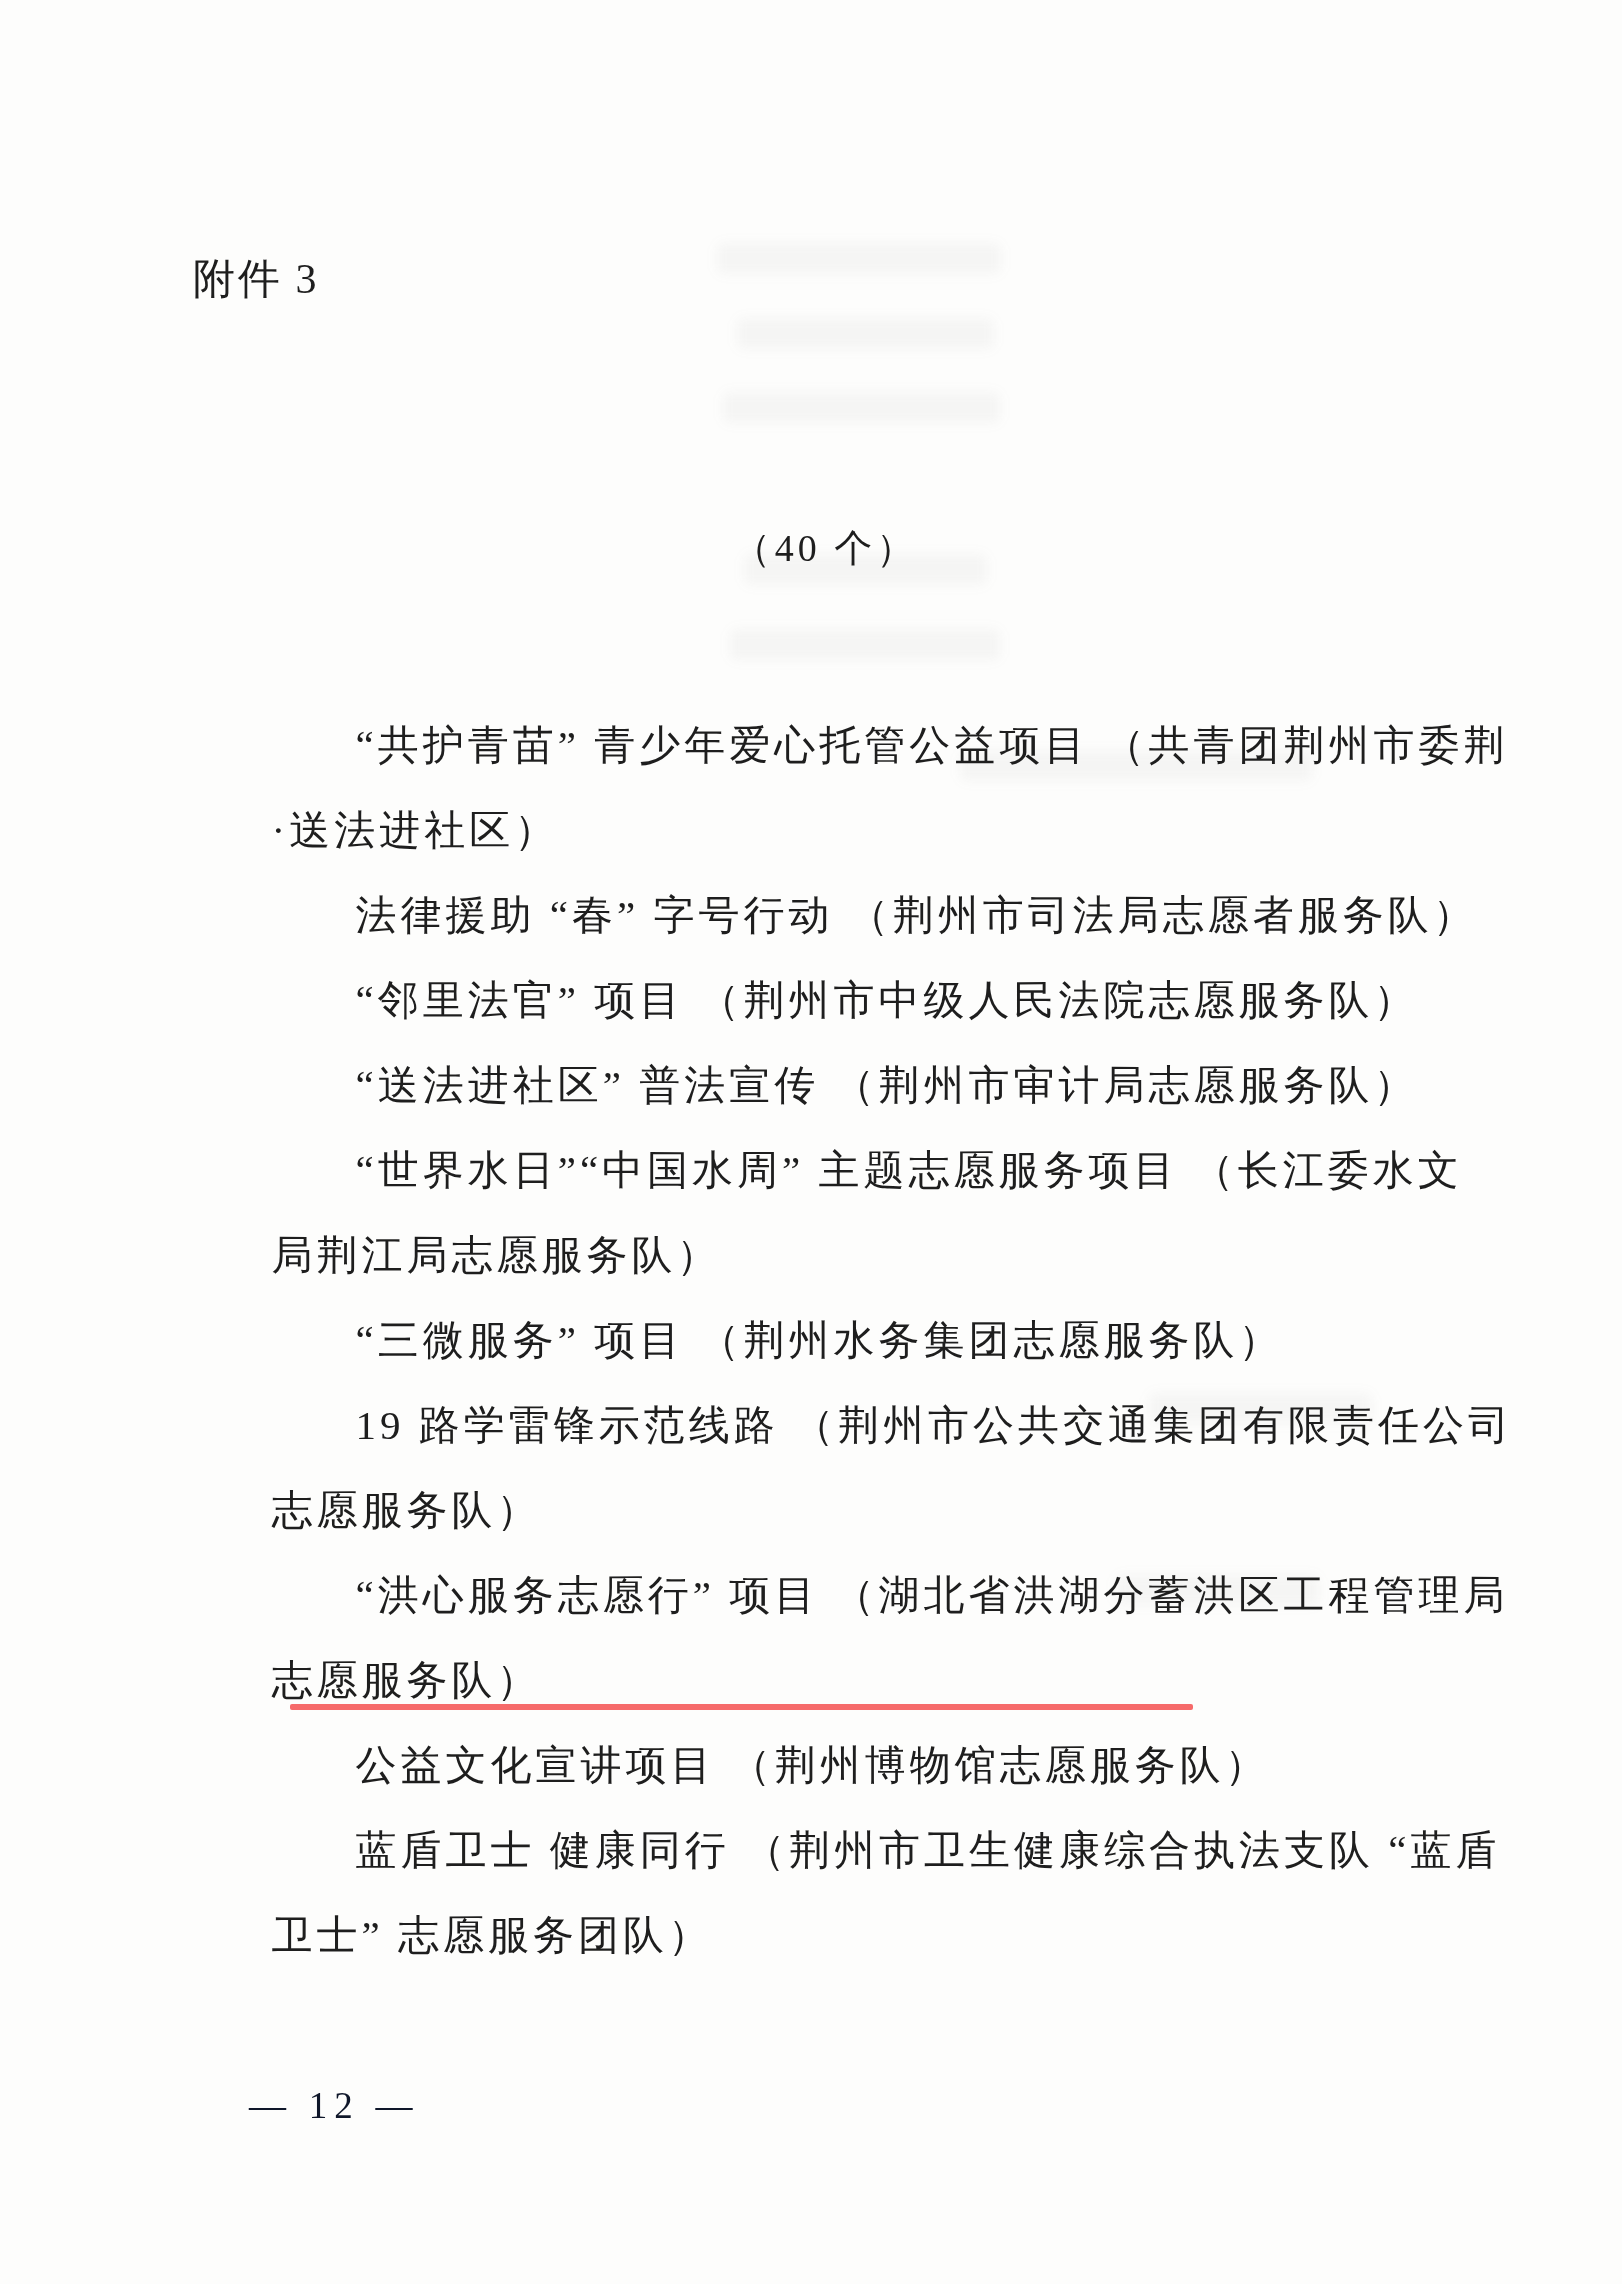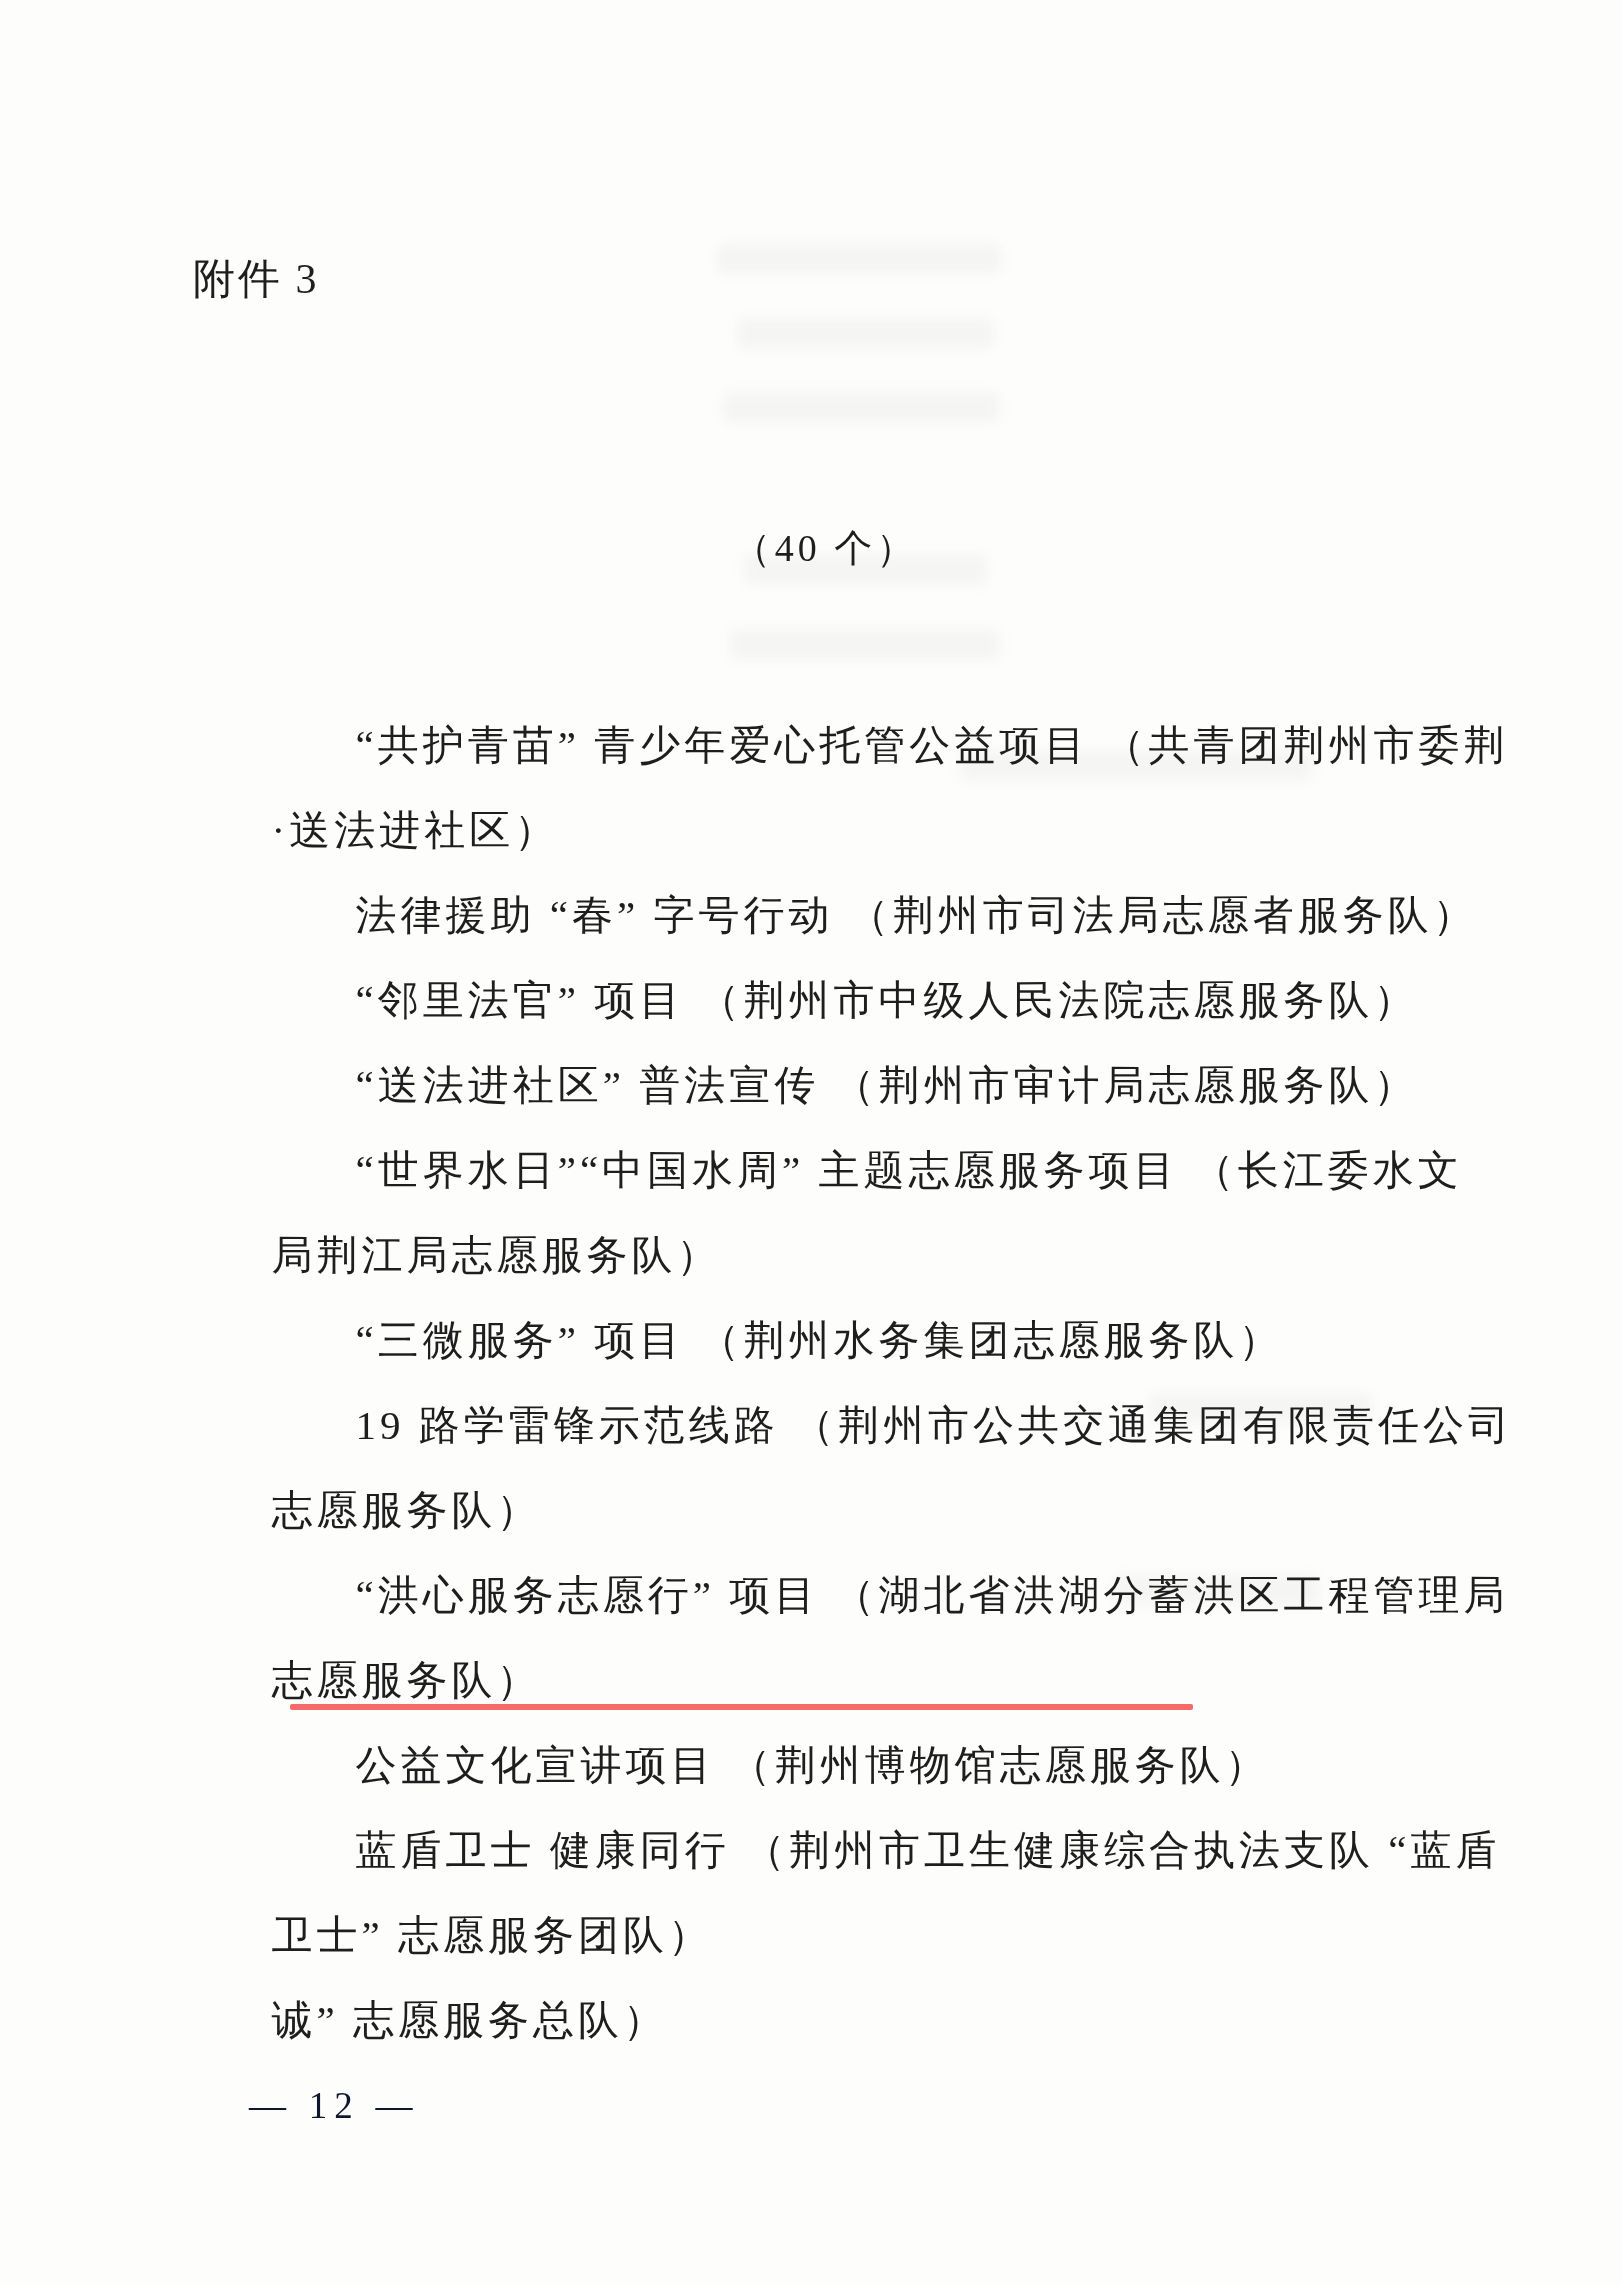--- a/index.html
+++ b/index.html
@@ -134,22 +134,19 @@
       <span class="line-text">公益文化宣讲项目 （荆州博物馆志愿服务队）</span>
       <div class="underline-bar"></div>
     </div>
 
     <div class="line indent">
       <span class="line-text">蓝盾卫士 健康同行 （荆州市卫生健康综合执法支队 “蓝盾</span>
     </div>
     <div class="line">
       <span class="line-text">卫士” 志愿服务团队）</span>
     </div>
-    <div class="line">
-      <span class="line-text">诚” 志愿服务总队）</span>
-    </div>
 
   </div>
 
   <div class="page-number">— 12 —</div>
 
 </div>
 
 
 </body></html>

